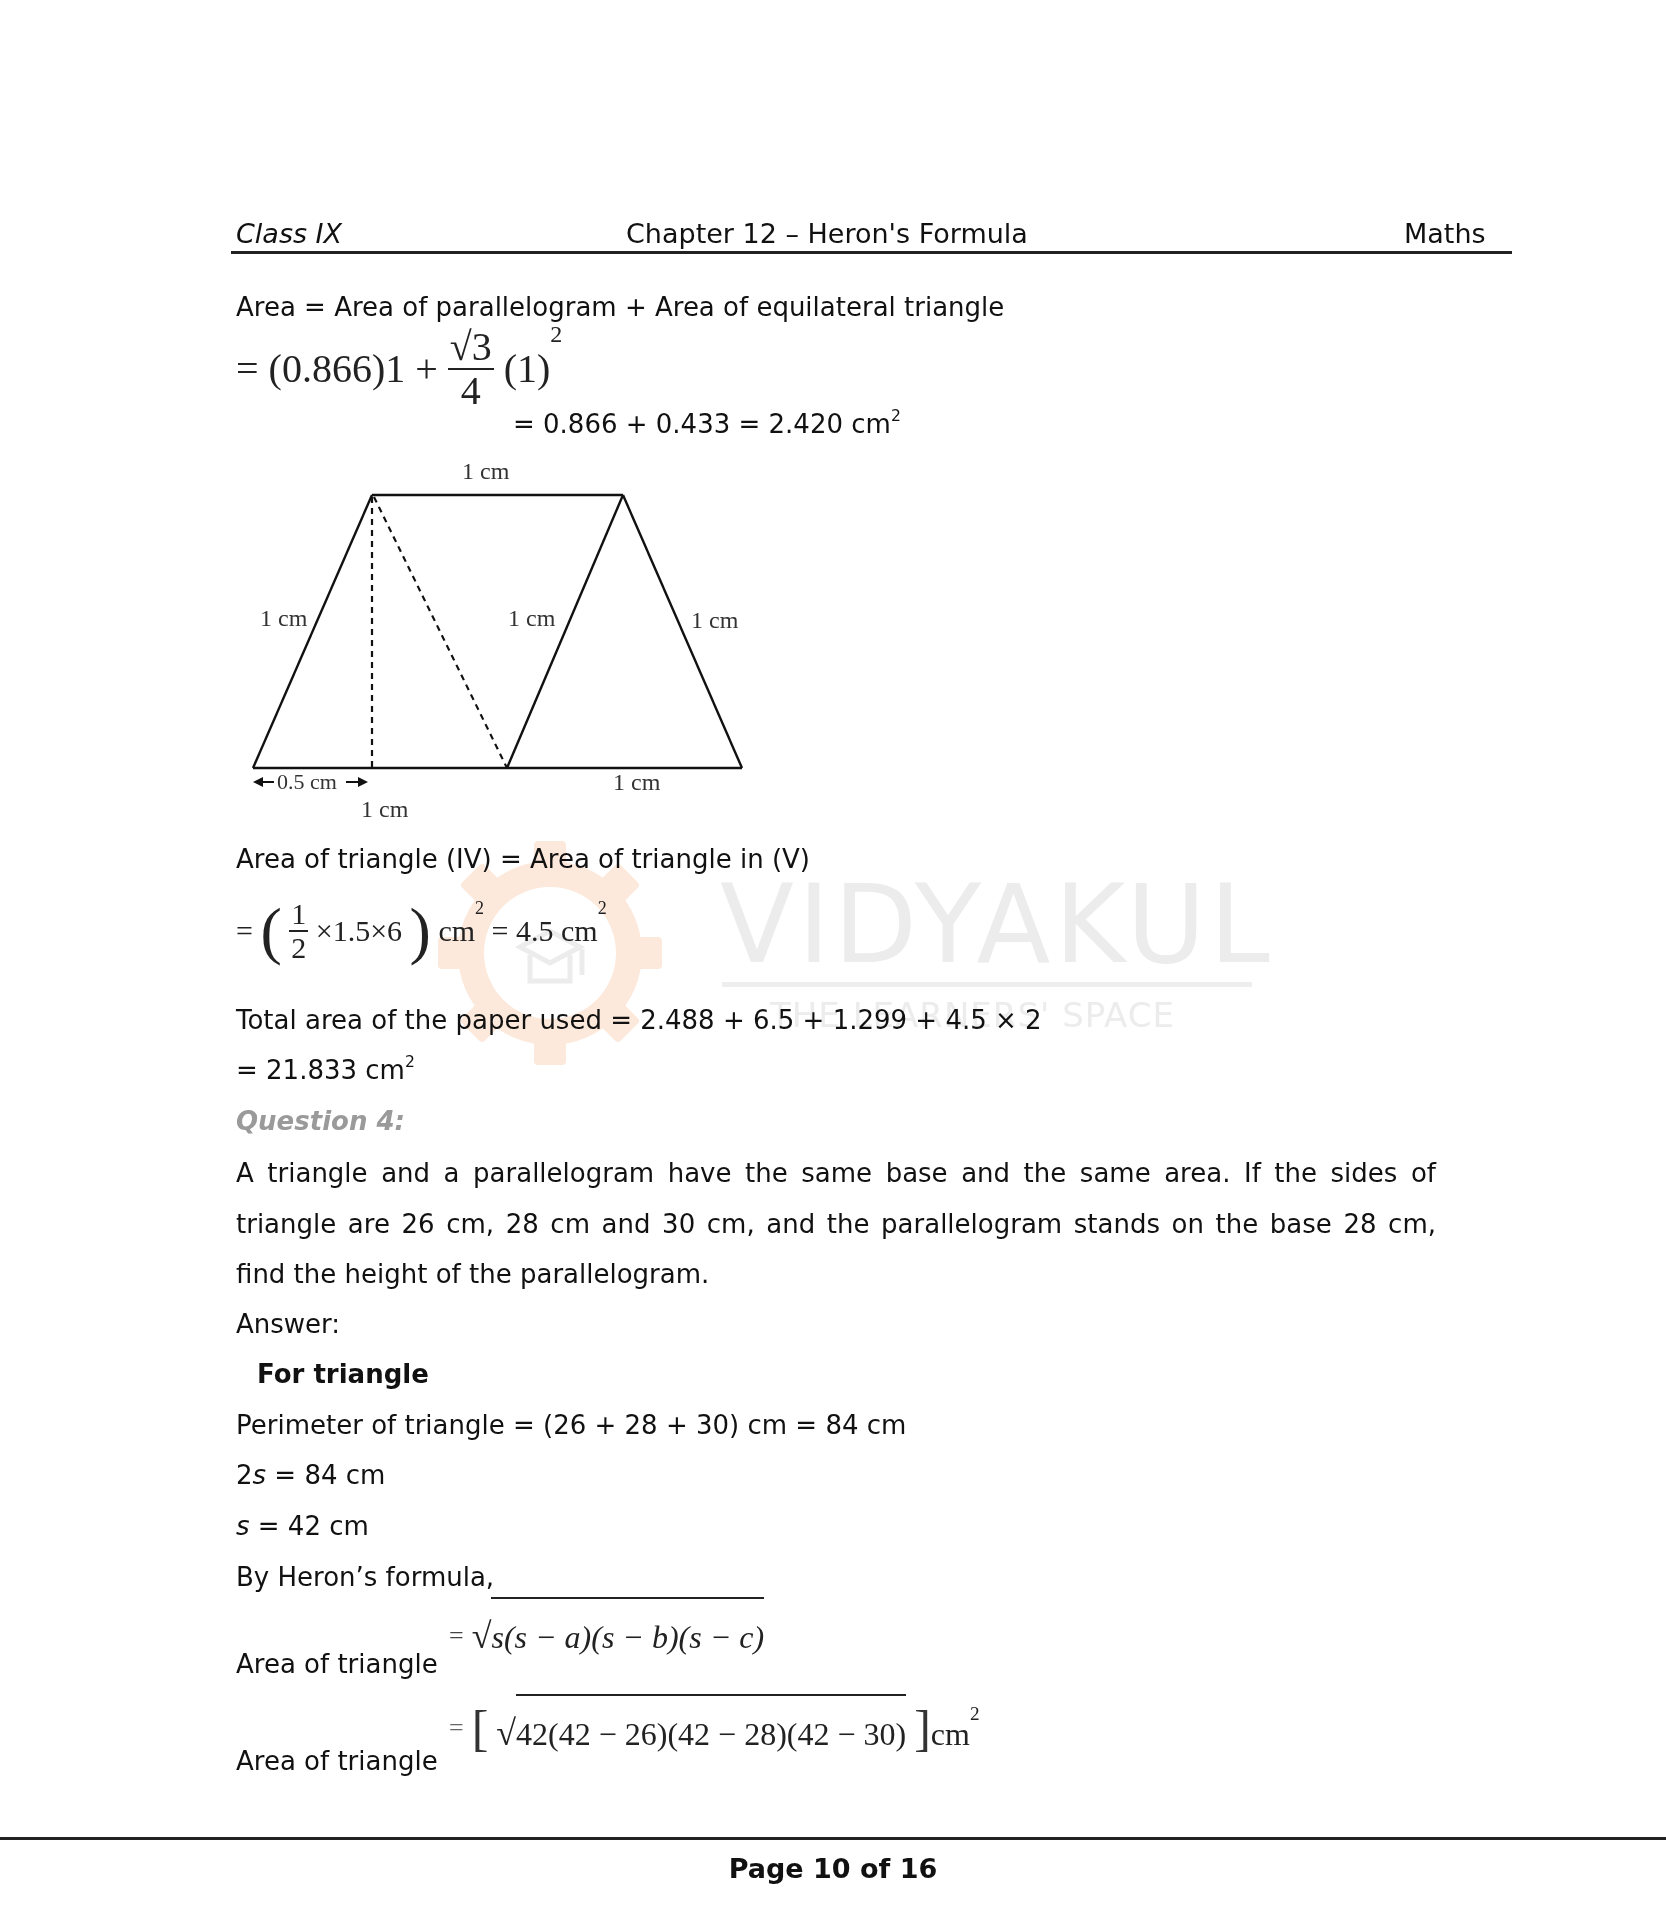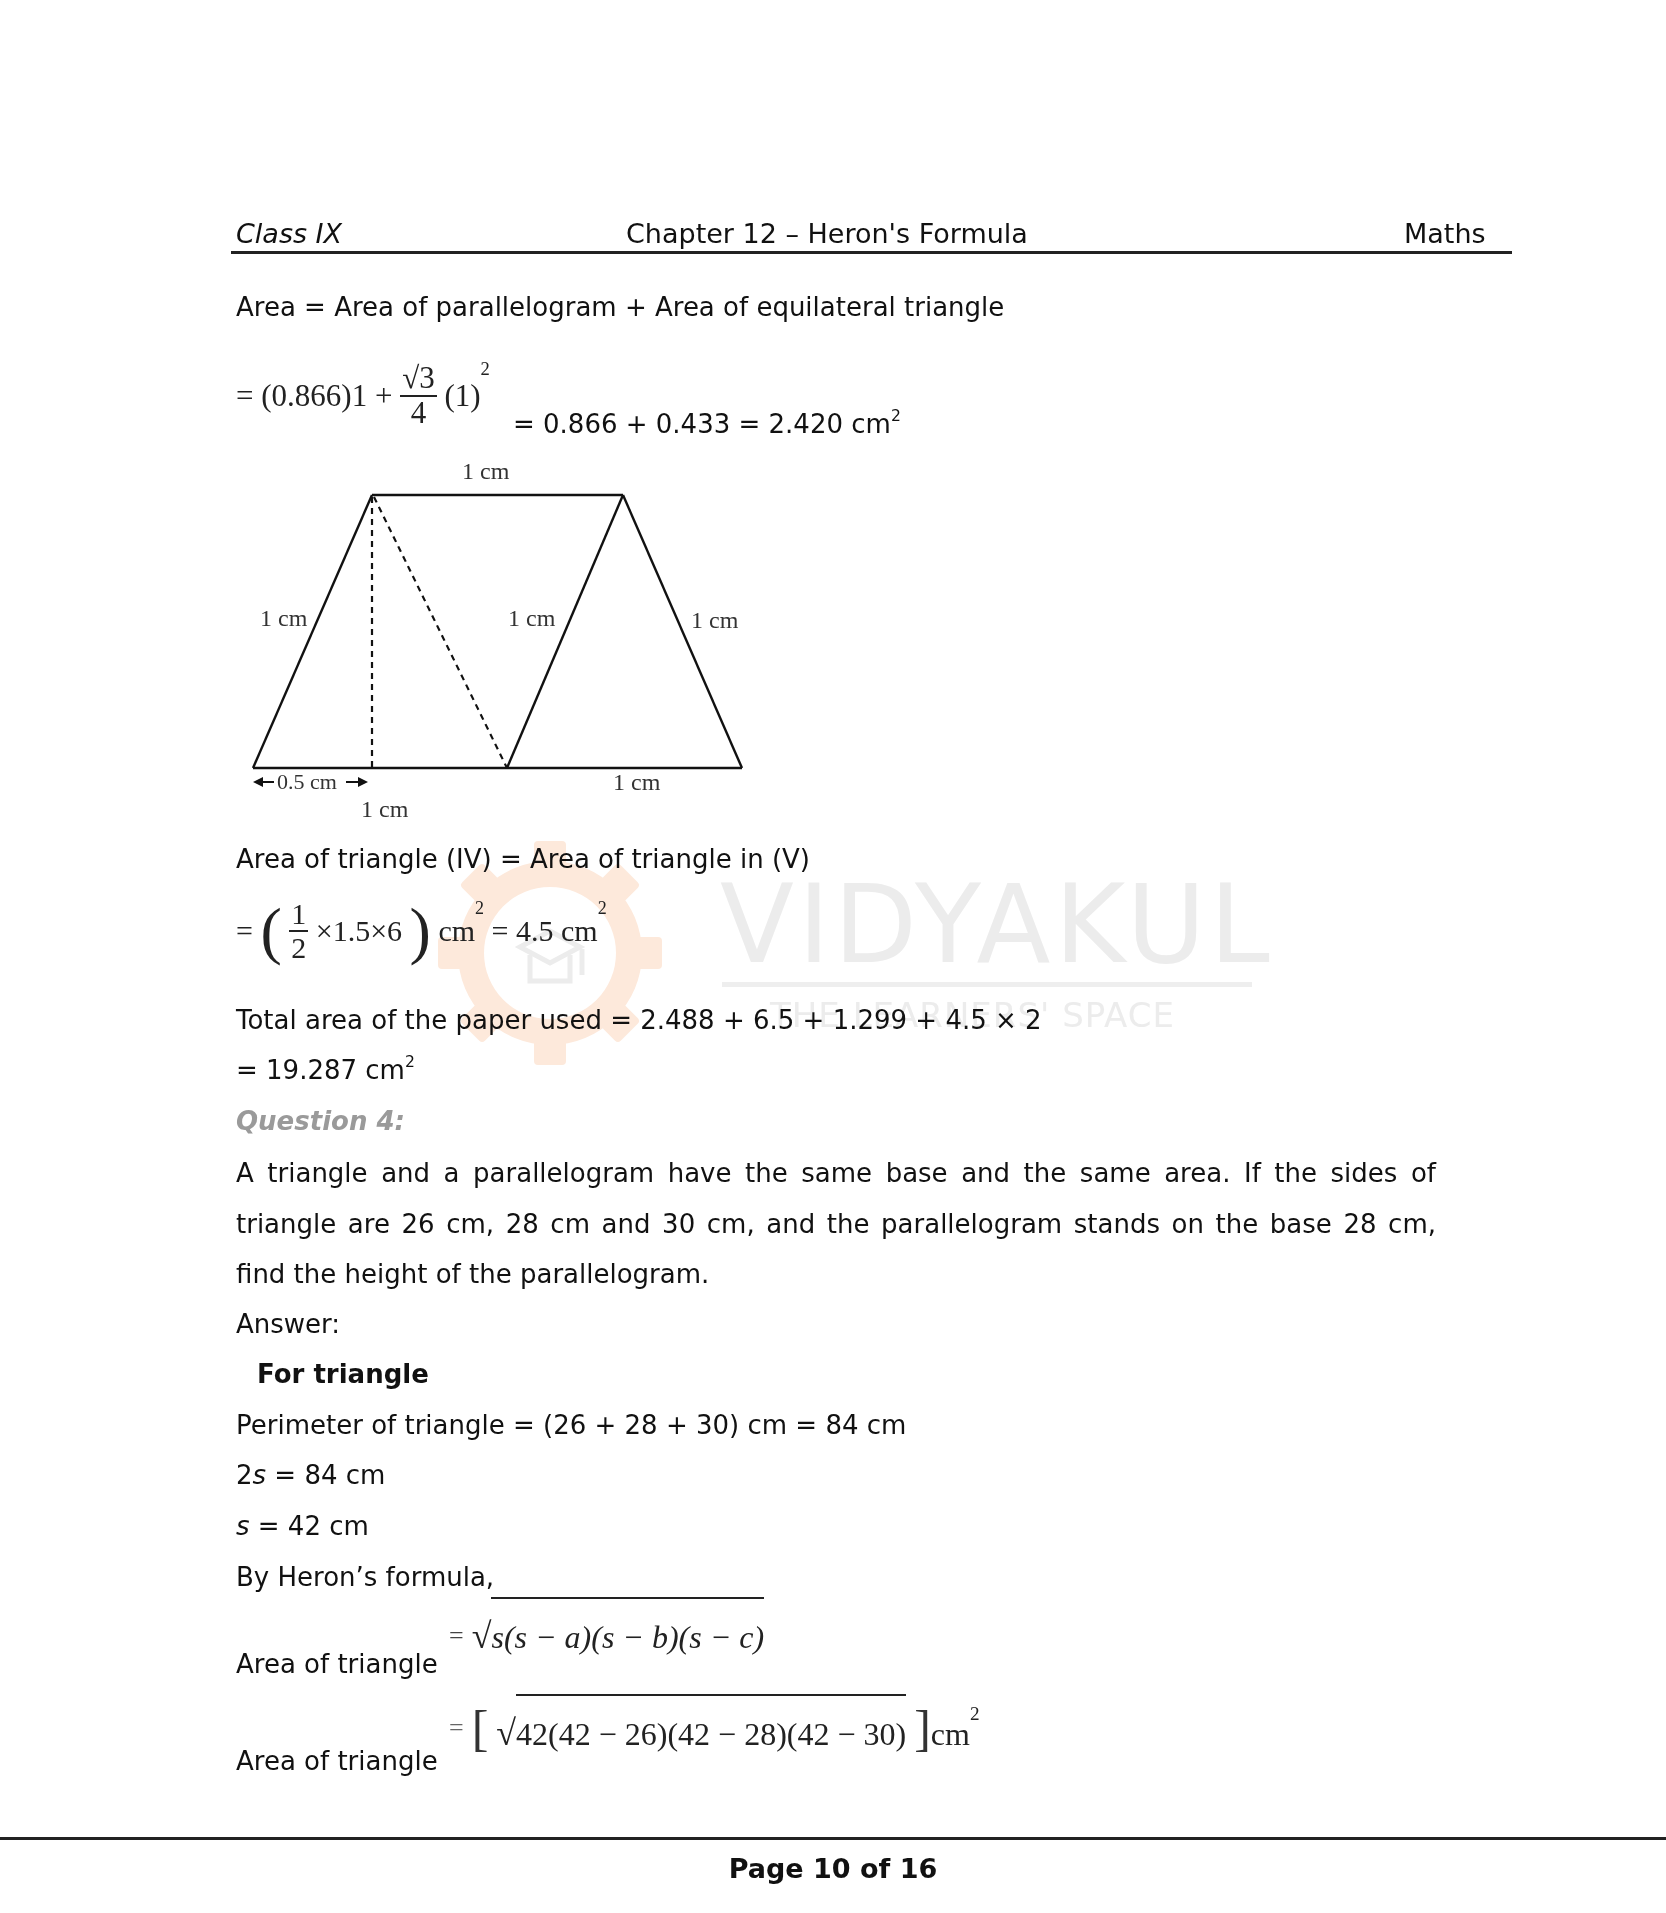--- a/index.html
+++ b/index.html
@@ -53,21 +53,21 @@
   <div class="wm-text abs" style="left:340px; top:166px; font-size:34px; line-height:38px; letter-spacing:1px;">THE LEARNERS' SPACE</div>
 </div>
 
 <div class="abs hdr" style="left:236px;font-style:italic;">Class IX</div>
 <div class="abs hdr" style="left:626px;">Chapter 12 – Heron's Formula</div>
 <div class="abs hdr" style="left:1404px;">Maths</div>
 <div class="rule-top"></div>
 
 <div class="abs body-line" style="top:291px;">Area = Area of parallelogram + Area of equilateral triangle</div>
 
-<div class="abs math" style="left:236px; top:362px; font-size:31px; line-height:40px; z-index:1;">
+<div class="abs math" style="left:236px; top:326px; font-size:40px; line-height:40px; z-index:1;">
   <span style="vertical-align:middle;">=</span>
   <span style="vertical-align:middle;">(0.866)1</span>
   <span style="vertical-align:middle;">+</span>
   <span class="frac">
     <span class="num">√3</span>
     <span class="den">4</span>
   </span>
   <span style="vertical-align:middle;">(1)</span><sup style="top:-0.9em;">2</sup>
 </div>
 <div class="abs body-line" style="left:513px; top:408px;">
@@ -111,21 +111,21 @@
     <span class="den">2</span>
   </span>
   <span style="vertical-align:middle;">×1.5×6</span>
   <span style="font-size:64px; vertical-align:middle;">)</span>
   <span style="vertical-align:middle;">cm</span><sup style="top:-0.7em;">2</sup>
   <span style="vertical-align:middle;">= 4.5 cm</span><sup style="top:-0.7em;">2</sup>
 </div>
 
 <div class="abs body-line" style="top:1004px; z-index:1;">Total area of the paper used = 2.488 + 6.5 + 1.299 + 4.5 × 2</div>
 <div class="abs body-line" style="top:1054px; z-index:1;">
-  <span>= 19.287 cm</span><sup>2</sup>
+  <span>= 21.833 cm</span><sup>2</sup>
 </div>
 
 <div class="abs body-line q-title" style="top:1105px;font-style:italic;">Question 4:</div>
 <div class="para" style="top:1148px;">A triangle and a parallelogram have the same base and the same area. If the sides of triangle are 26 cm, 28 cm and 30 cm, and the parallelogram stands on the base 28 cm, find the height of the parallelogram.</div>
 
 <div class="abs body-line" style="top:1308px;">Answer:</div>
 <div class="abs body-line bold" style="top:1358px;">For triangle</div>
 <div class="abs body-line" style="top:1409px;">Perimeter of triangle = (26 + 28 + 30) cm = 84 cm</div>
 <div class="abs body-line" style="top:1459px;">
   <span>2</span><span style="font-style:italic;">s</span><span> = 84 cm</span>

